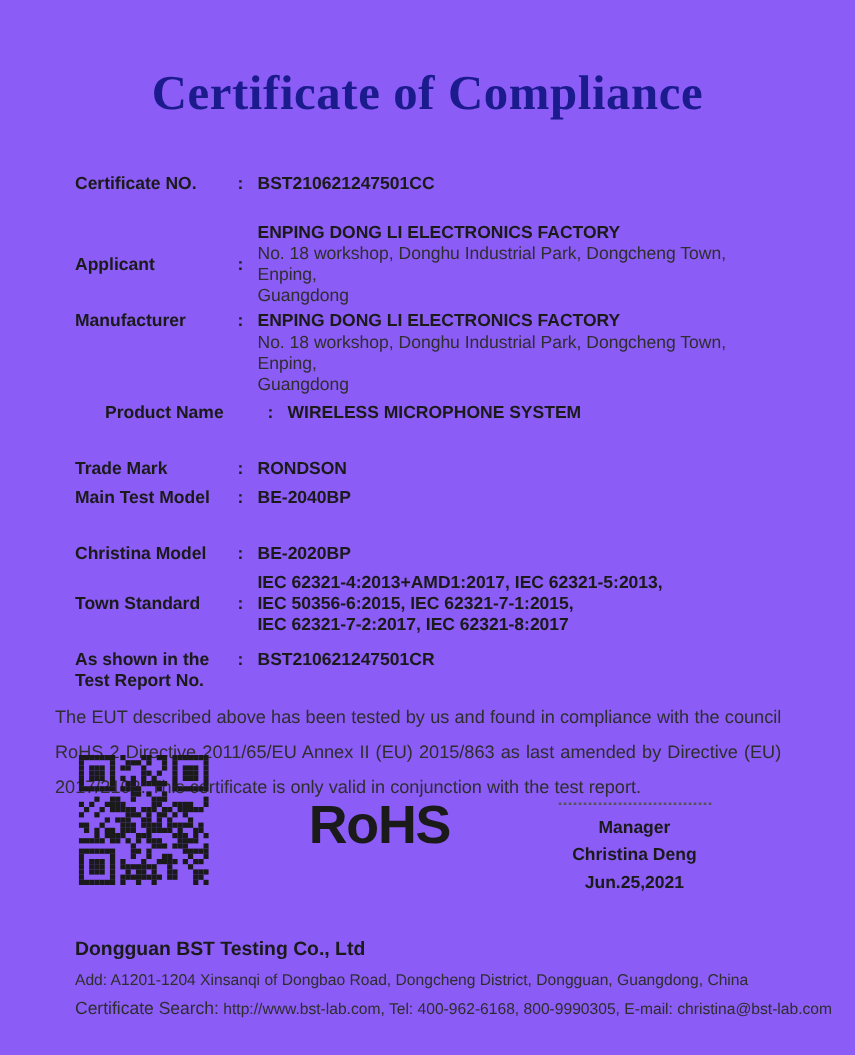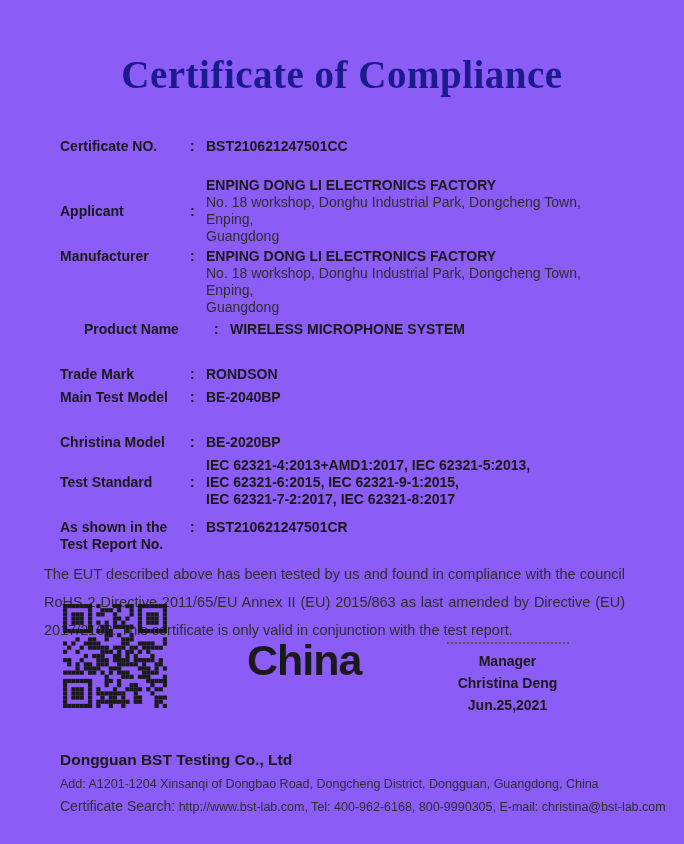--- a/index.html
+++ b/index.html
@@ -177,25 +177,25 @@
 
     <div class="row mb6">
       <div class="lbl">Christina Model</div>
       <div class="colon">:</div>
       <div class="val">
         <div class="vline b">BE-2020BP</div>
       </div>
     </div>
 
     <div class="row v-center mb11">
-      <div class="lbl">Test Standard</div>
+      <div class="lbl">Town Standard</div>
       <div class="colon">:</div>
       <div class="val">
         <div class="vline b">IEC 62321-4:2013+AMD1:2017, IEC 62321-5:2013,</div>
-        <div class="vline b">IEC 62321-6:2015, IEC 62321-9-1:2015,</div>
+        <div class="vline b">IEC 50356-6:2015, IEC 62321-7-1:2015,</div>
         <div class="vline b">IEC 62321-7-2:2017, IEC 62321-8:2017</div>
       </div>
     </div>
 
     <div class="row">
       <div class="lbl">
         <div>As shown in the</div>
         <div>Test Report No.</div>
       </div>
       <div class="colon">:</div>
@@ -525,21 +525,21 @@
         <rect x="20.80" y="99.84" width="4.16" height="4.16" fill="#1a1a1a"></rect>
         <rect x="24.96" y="99.84" width="4.16" height="4.16" fill="#1a1a1a"></rect>
         <rect x="33.28" y="99.84" width="4.16" height="4.16" fill="#1a1a1a"></rect>
         <rect x="45.76" y="99.84" width="4.16" height="4.16" fill="#1a1a1a"></rect>
         <rect x="58.24" y="99.84" width="4.16" height="4.16" fill="#1a1a1a"></rect>
         <rect x="91.52" y="99.84" width="4.16" height="4.16" fill="#1a1a1a"></rect>
         <rect x="99.84" y="99.84" width="4.16" height="4.16" fill="#1a1a1a"></rect>
       </svg>
   </div>
 
-  <div class="rohs">China</div>
+  <div class="rohs">RoHS</div>
 
   <div class="signature">
     <div class="sig-line"></div>
     <div class="sig-text">Manager</div>
     <div class="sig-text">Christina Deng</div>
     <div class="sig-text">Jun.25,2021</div>
   </div>
 
   <div class="footer-company">Dongguan BST Testing Co., Ltd</div>
   <div class="footer-address">Add: A1201-1204 Xinsanqi of Dongbao Road, Dongcheng District, Dongguan, Guangdong, China</div>

